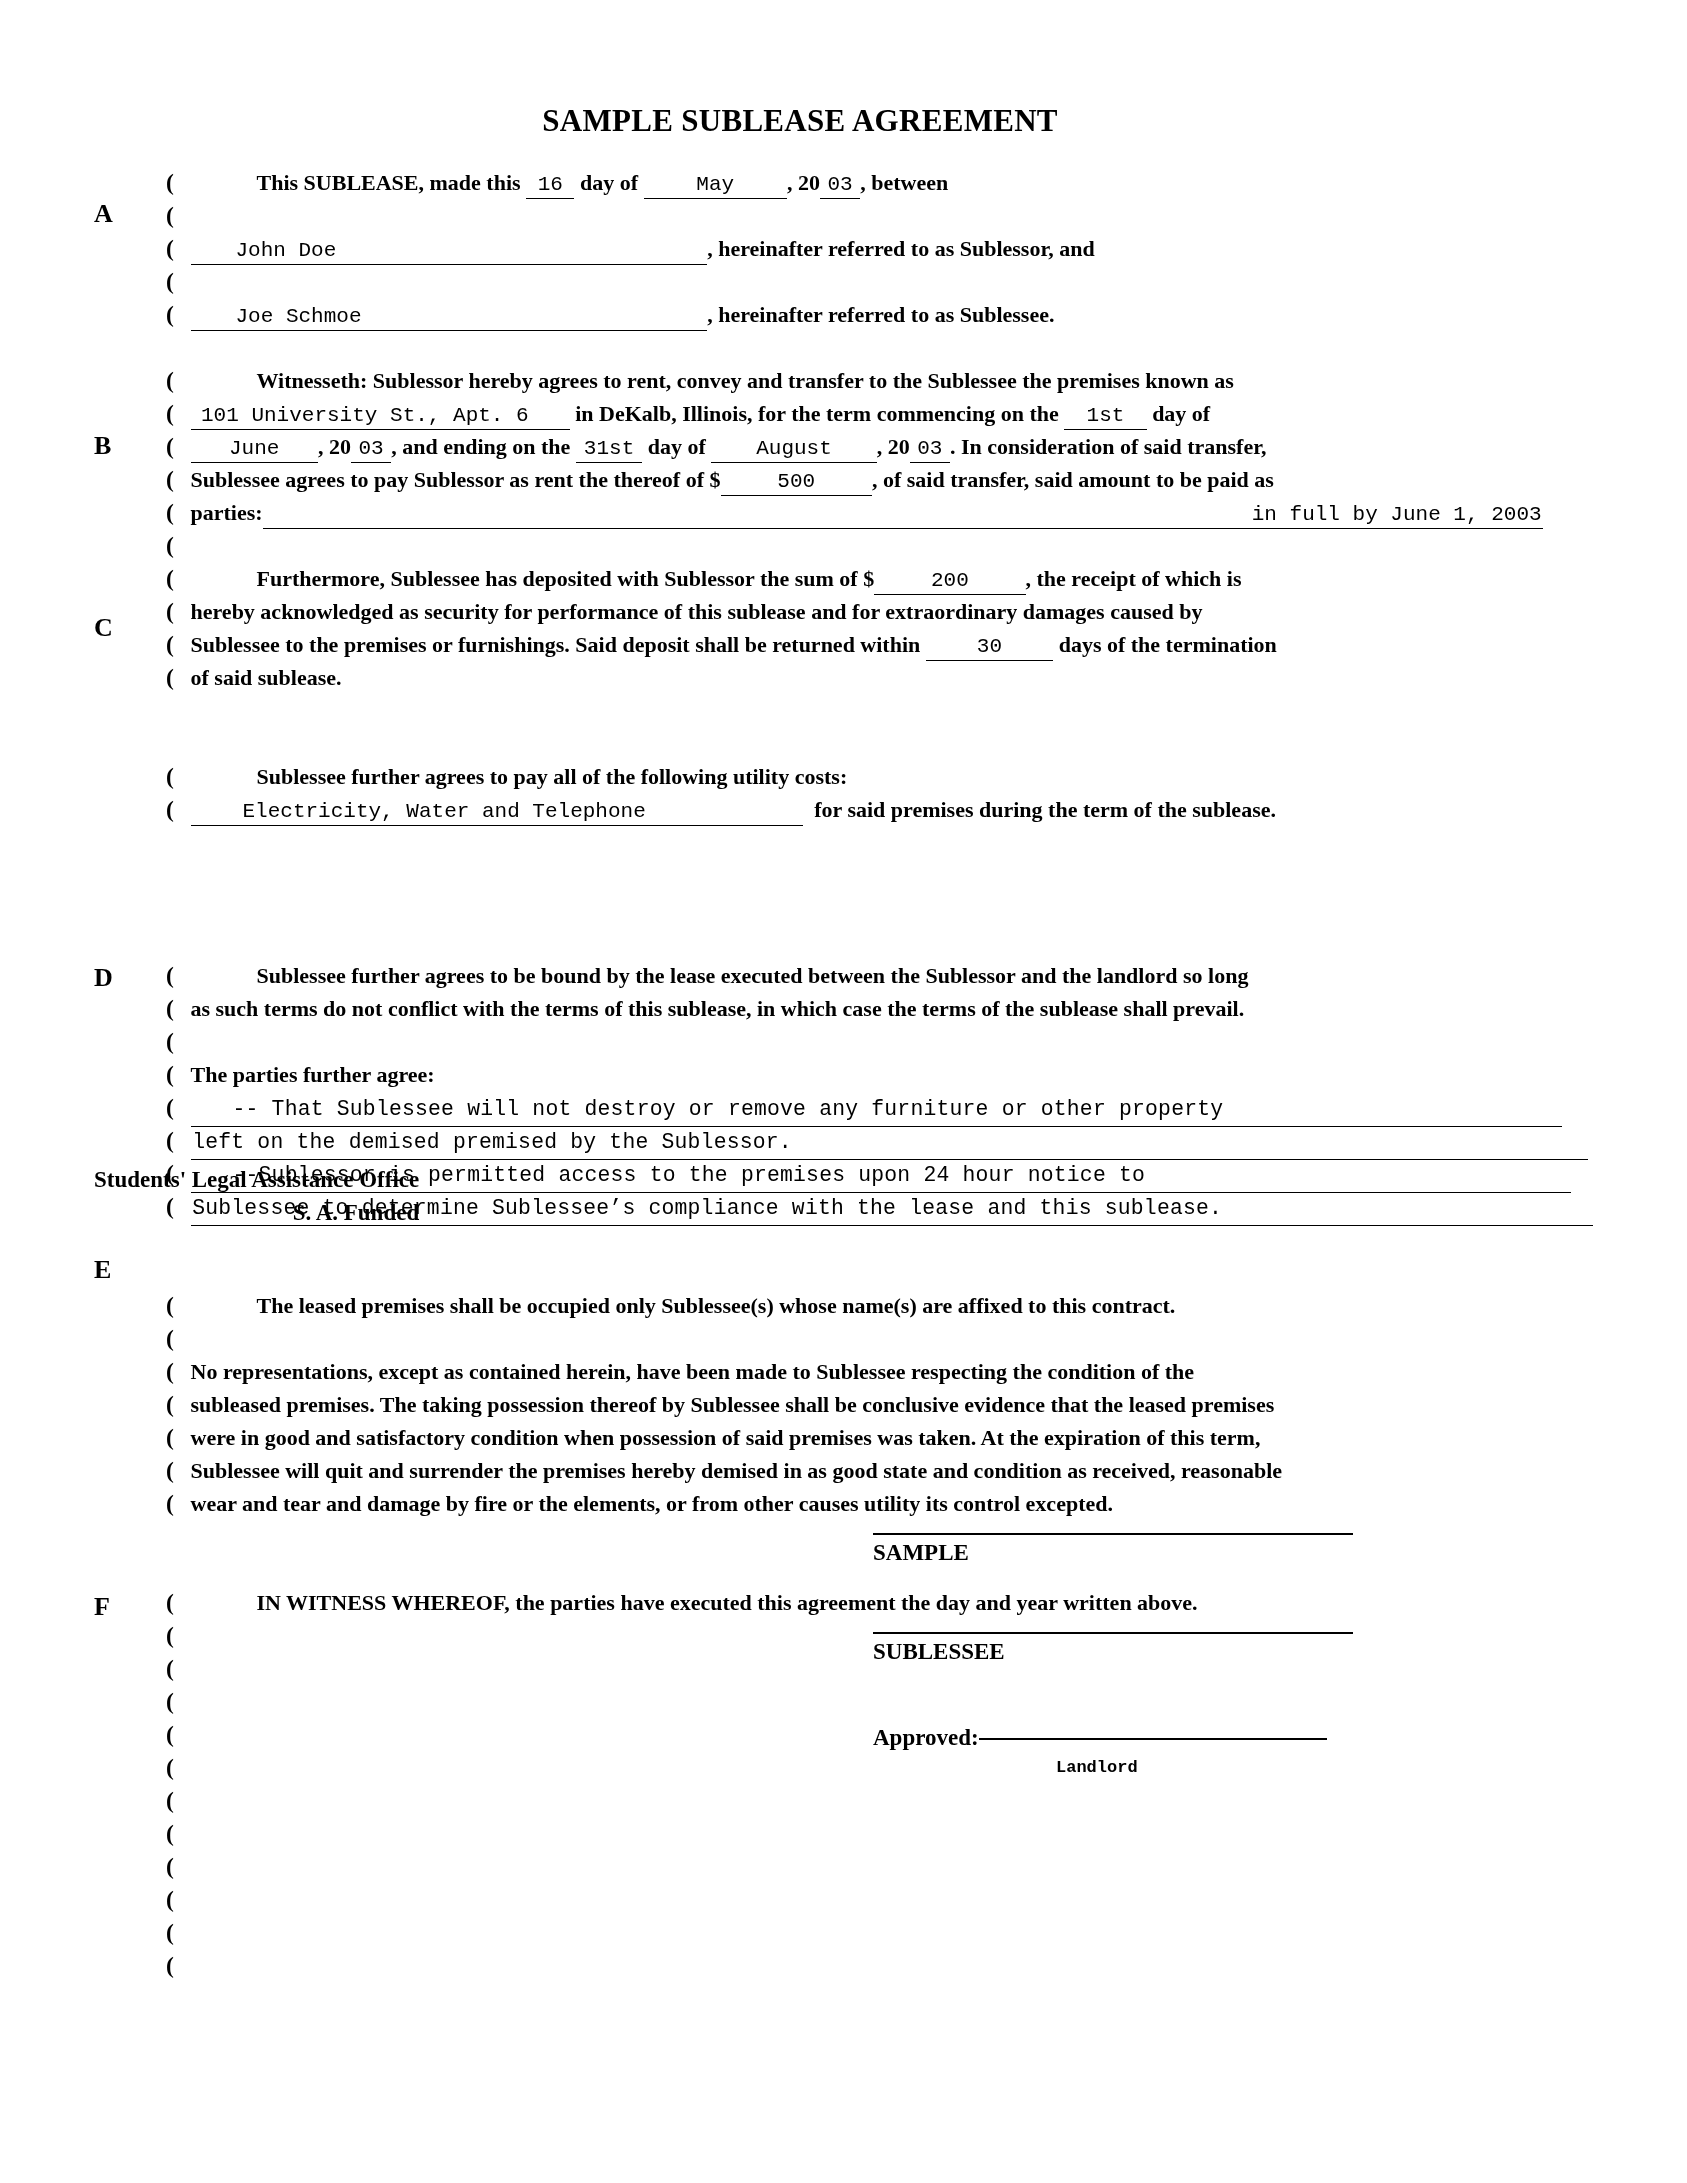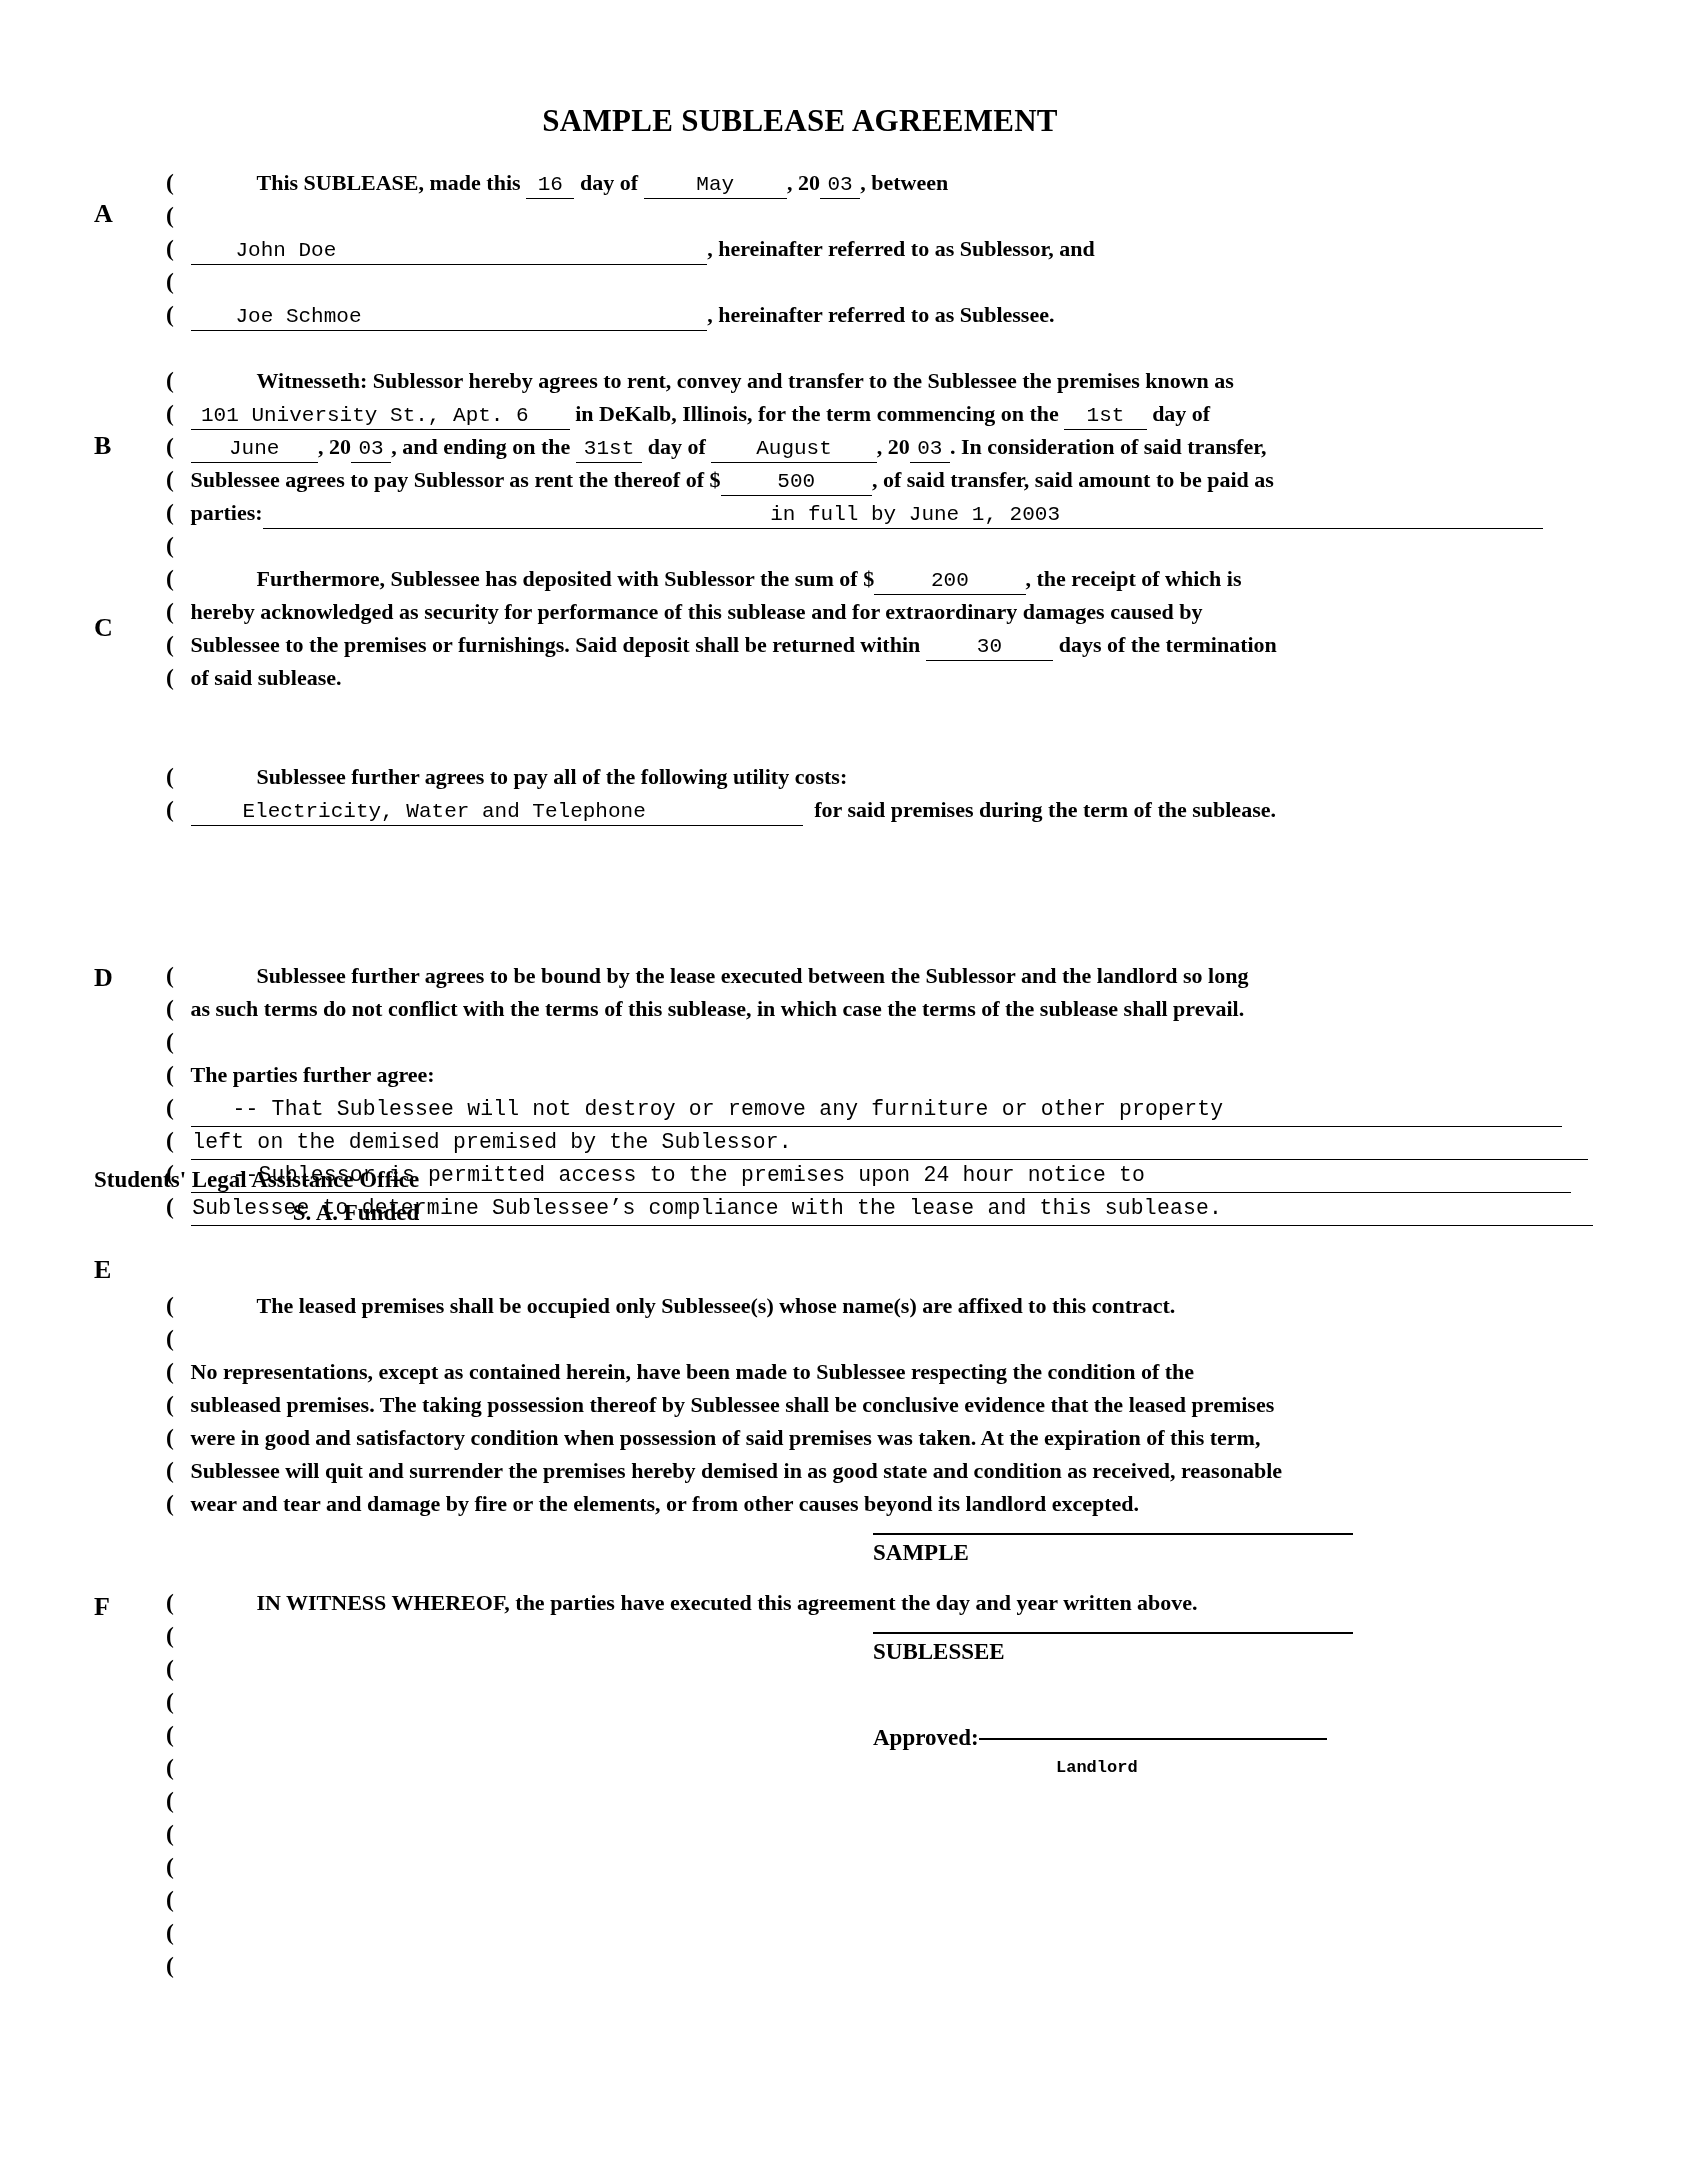--- a/index.html
+++ b/index.html
@@ -205,21 +205,21 @@
 
     <div class="ln">
       <span class="paren">(</span><span class="content"><span class="fill" style="width:124px">June</span><span>, 20</span><span class="fill" style="width:37px">03</span><span>, and ending on the</span>&nbsp;<span class="fill" style="width:63px">31st</span>&nbsp;<span>day of</span>&nbsp;<span class="fill" style="width:162px">August</span><span>, 20</span><span class="fill" style="width:37px">03</span><span>.  In consideration of said transfer,</span></span>
     </div>
 
     <div class="ln">
       <span class="paren">(</span><span class="content"><span>Sublessee agrees to pay Sublessor as rent the thereof of $</span><span class="fill" style="width:148px">500</span><span>, of said transfer, said amount to be paid as</span></span>
     </div>
 
     <div class="ln">
-      <span class="paren">(</span><span class="content"><span>parties:</span><span class="fill" style="width:1253px;text-align:center;padding-left:26px">in full by June 1, 2003</span></span>
+      <span class="paren">(</span><span class="content"><span>parties:</span><span class="fill" style="width:1253px;text-align:right;padding-left:26px">in full by June 1, 2003</span></span>
     </div>
 
     <div class="ln blank">
       <span class="paren">(</span>
     </div>
 
     <div class="ln">
       <span class="paren">(</span><span class="content"><span class="indent"></span><span>Furthermore, Sublessee has deposited with Sublessor the sum of $</span><span class="fill" style="width:148px">200</span><span>, the receipt of which is</span></span>
     </div>
 
@@ -293,21 +293,21 @@
     <div class="ln">
       <span class="paren">(</span><span class="content">subleased premises.  The taking possession thereof by Sublessee shall be conclusive evidence that the leased premises</span>
     </div>
     <div class="ln">
       <span class="paren">(</span><span class="content">were in good and satisfactory condition when possession of said premises was taken.  At the expiration of this term,</span>
     </div>
     <div class="ln">
       <span class="paren">(</span><span class="content">Sublessee will quit and surrender the premises hereby demised in as good state and condition as received, reasonable</span>
     </div>
     <div class="ln">
-      <span class="paren">(</span><span class="content">wear and tear and damage by fire or the elements, or from other causes beyond its landlord excepted.</span>
+      <span class="paren">(</span><span class="content">wear and tear and damage by fire or the elements, or from other causes utility its control excepted.</span>
     </div>
 
     <div class="ln blank" style="height:66px"></div>
 
     <div class="ln">
       <span class="paren">(</span><span class="content"><span class="indent"></span><span>IN WITNESS WHEREOF, the parties have executed this agreement the day and year written above.</span></span>
     </div>
 
     <div class="ln blank"><span class="paren">(</span></div>
     <div class="ln blank"><span class="paren">(</span></div>

